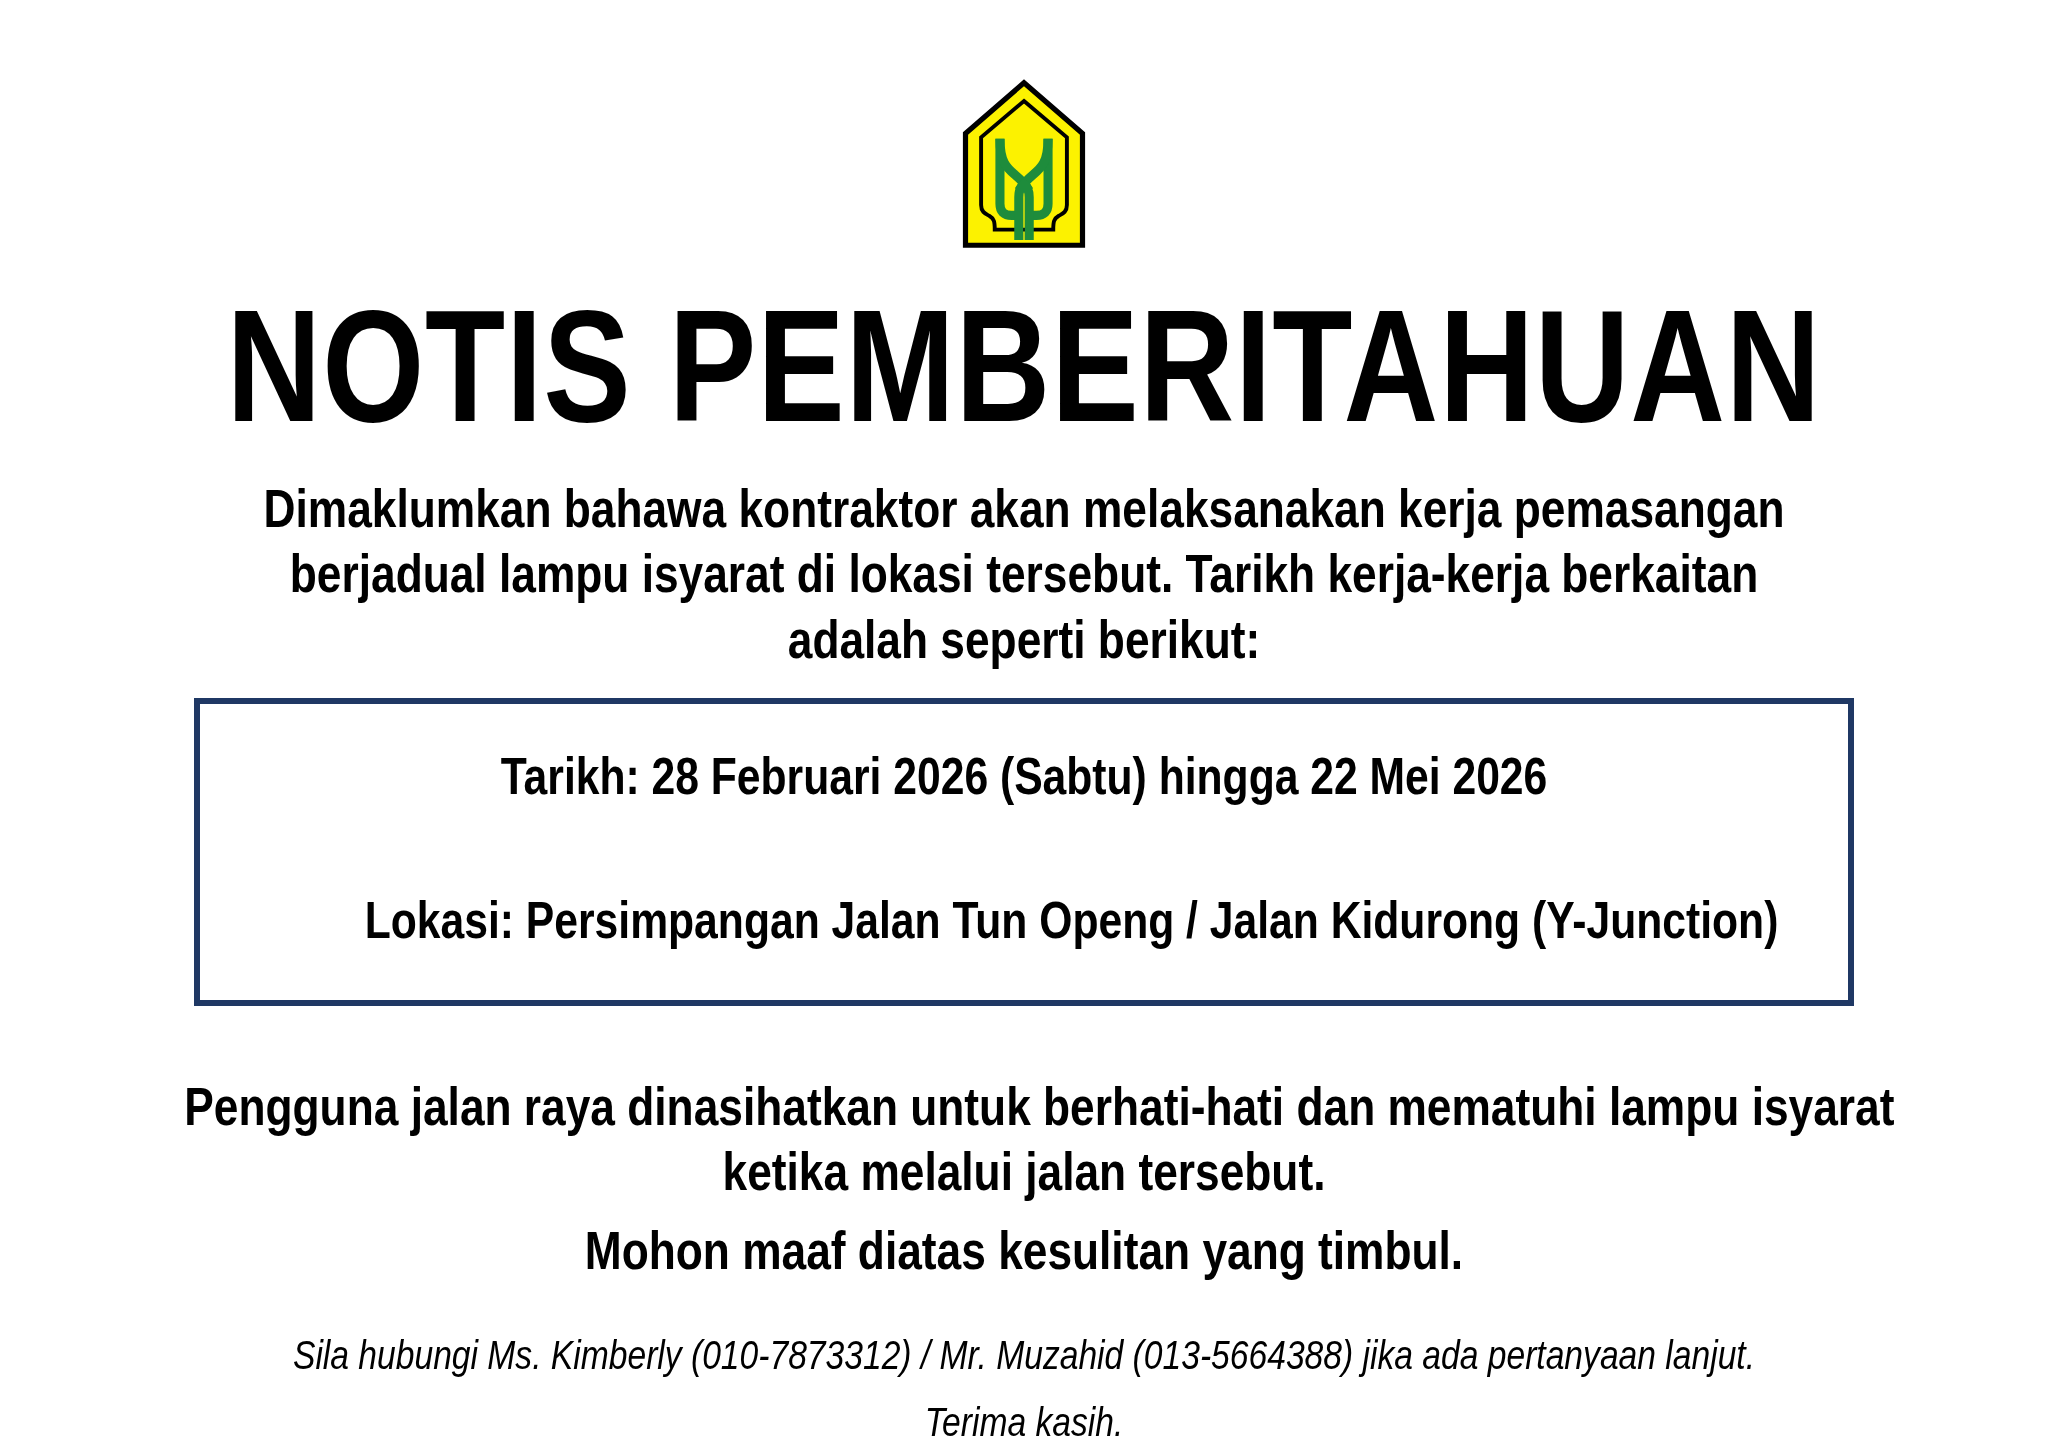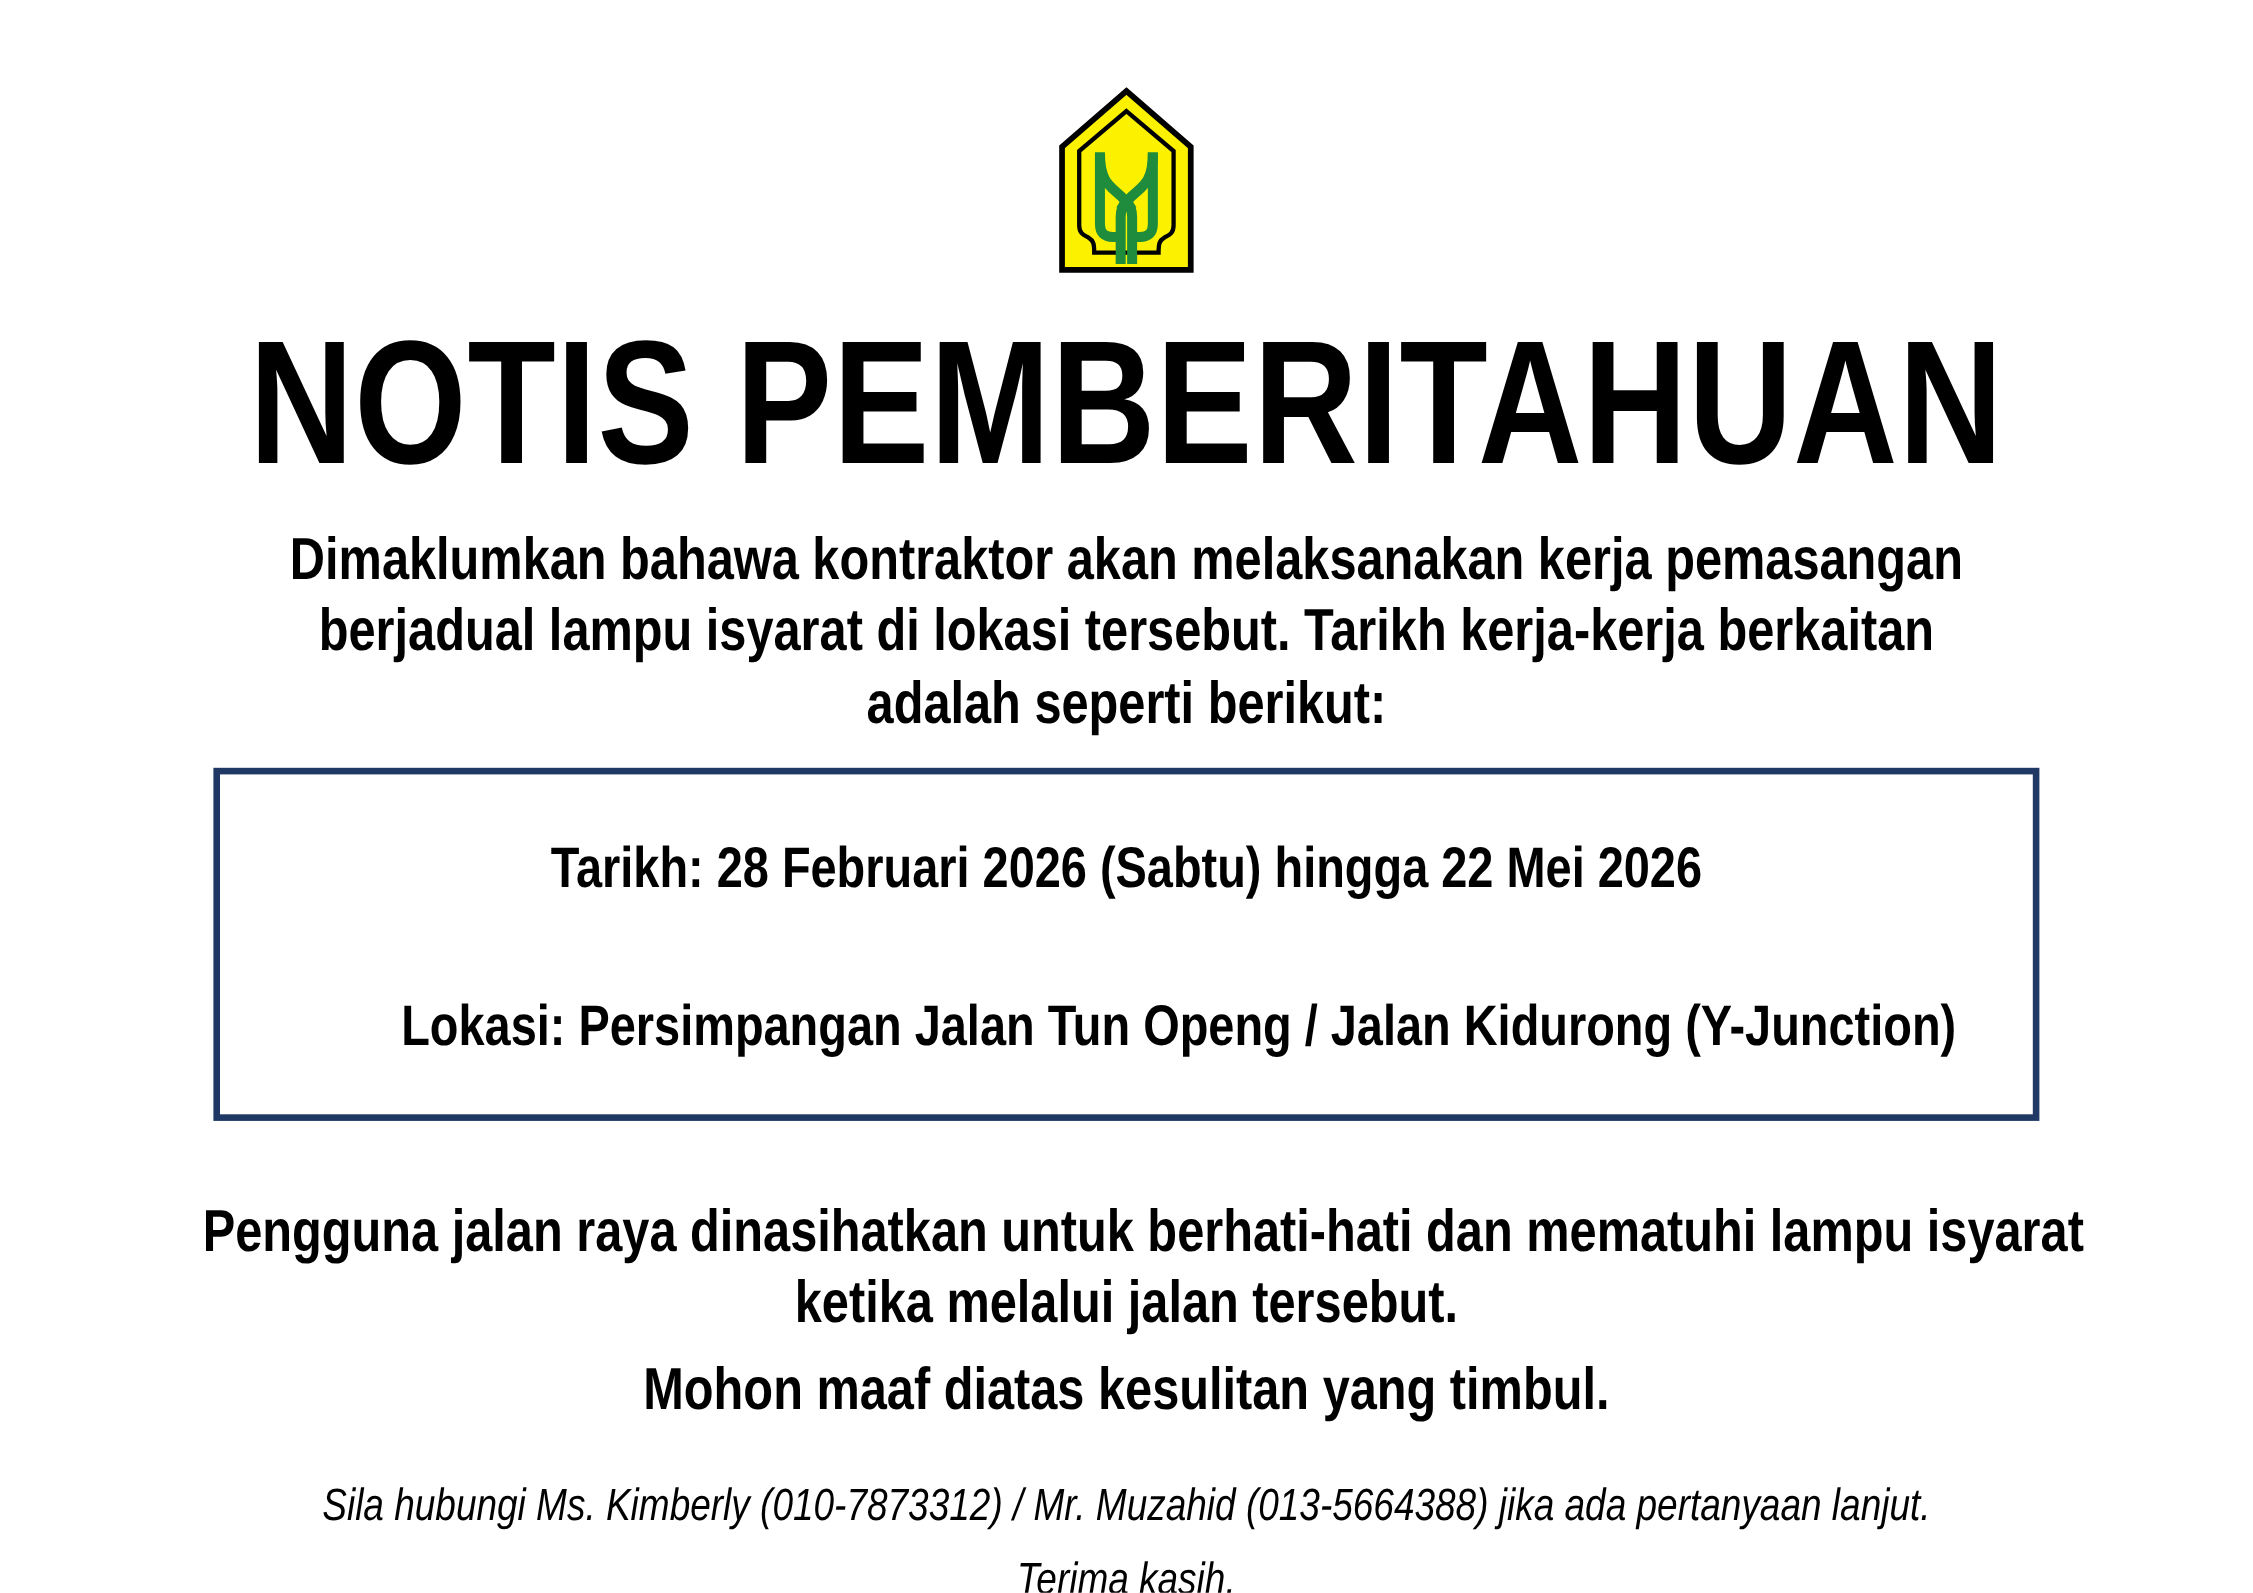--- a/index.html
+++ b/index.html
@@ -45,21 +45,21 @@
     font-size: 54px;
     font-weight: bold;
     line-height: 1.21;
   }
 
   .schedule-box {
     margin: 26px auto 0 auto;
     width: 1660px;
     box-sizing: border-box;
     border: 6px solid #1F3864;
-    padding: 54px 20px 48px 20px;
+    padding: 41px 20px 48px 20px;
   }
   .schedule-line {
     font-size: 52px;
     font-weight: bold;
     line-height: 1.2;
   }
   .schedule-line.second { margin-top: 82px; }
 
   .advisory-block {
     margin-top: 68px;

